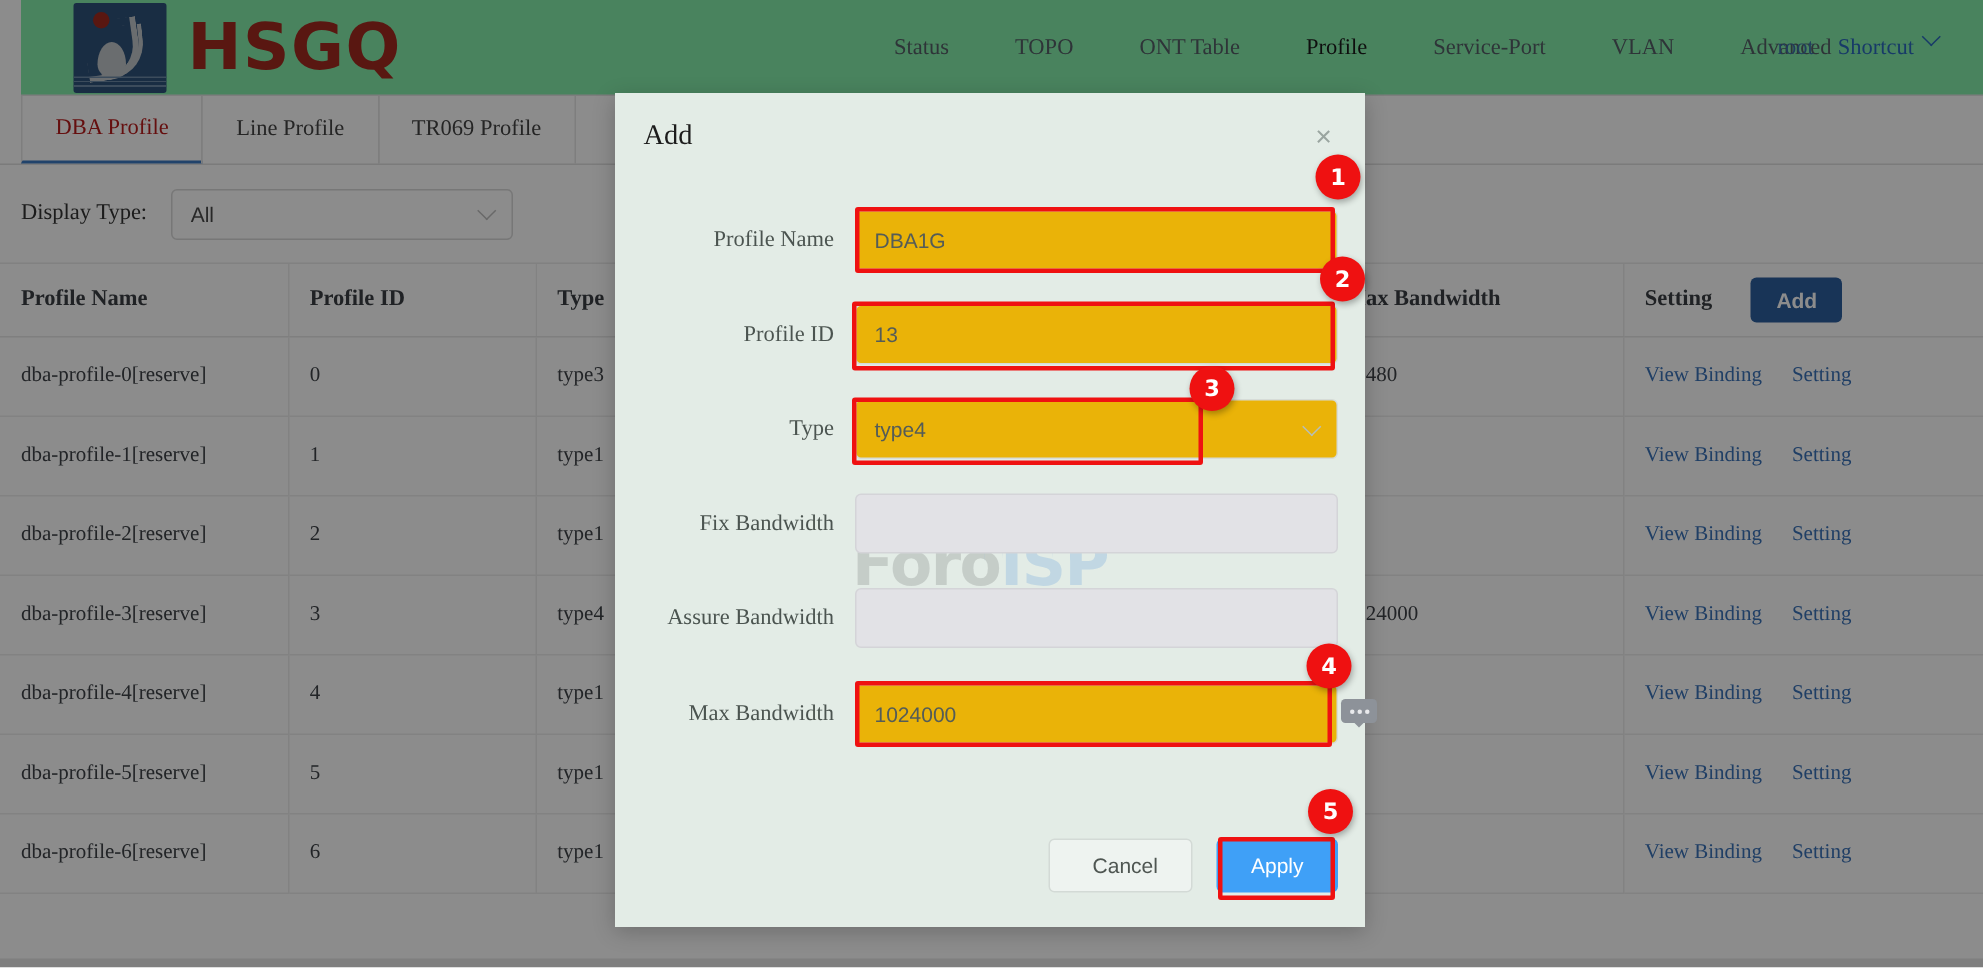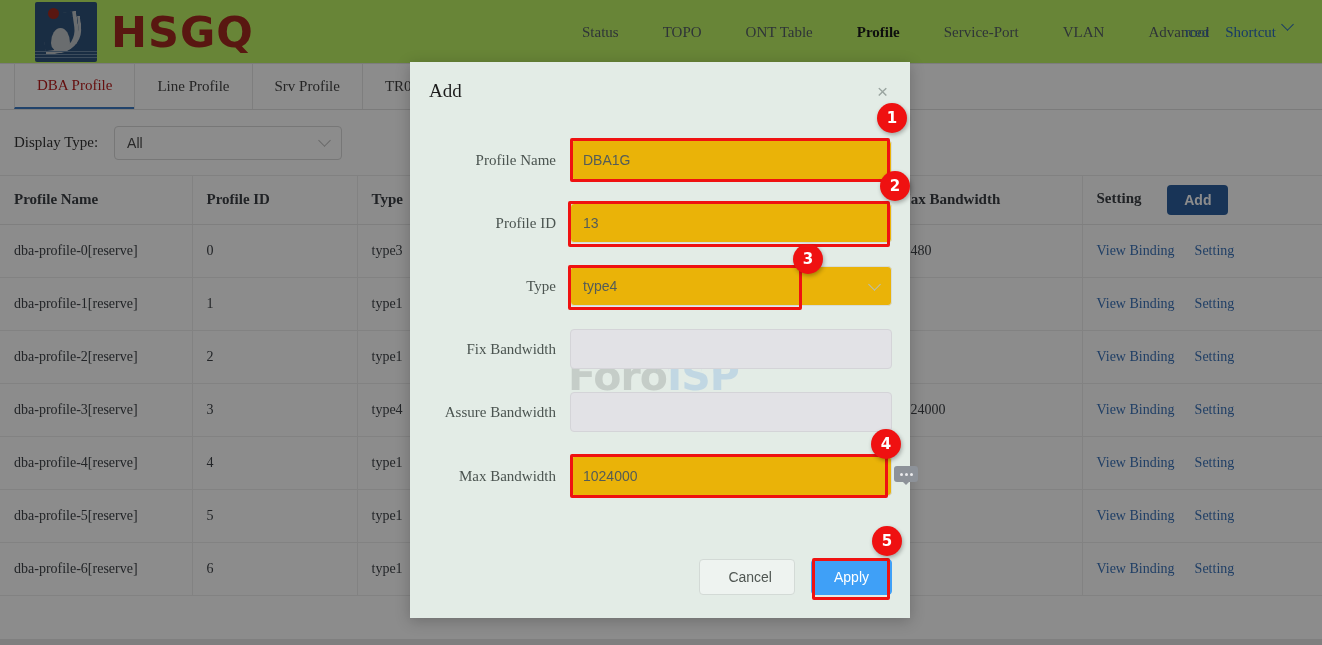--- a/index.html
+++ b/index.html
@@ -18,23 +18,23 @@
   }
   #dimmer {
     position: absolute; inset: 0;
     background: rgba(0,0,0,0.45);
     z-index: 40;
   }
 
   
   .header {
     position: relative; height: 64px;
-    background: #bef264;
+    background: #86efac;
     border-bottom: 1px solid #e3e3e3;
-    display: flex; align-items: center;
+    display: flex; align-items: center; margin-left: 14px;
   }
   .logo-wrap { display: flex; align-items: center; padding-left: 35px; }
   .logo-badge {
     width: 62px; height: 60px; background: #2e527a;
     position: relative; overflow: hidden; border-radius: 2px;
   }
   .logo-badge .dot {
     position: absolute; left: 13px; top: 6px;
     width: 11px; height: 11px; border-radius: 50%;
     background: #a32b20;
@@ -65,21 +65,21 @@
   }
   .nav {
     position: absolute; left: 560px; top: 0; height: 64px;
     display: flex; align-items: center; gap: 0;
   }
   .nav-item {
     font-family: "Liberation Serif", serif;
     font-size: 15px; color: #555f66; padding: 0 22px;
     white-space: nowrap; cursor: pointer;
   }
-  .nav-item.active { color: #1b1b1b; font-weight: bold; }
+  .nav-item.active { color: #1b1b1b; font-weight: normal; }
   .user-area {
     position: absolute; right: 30px; top: 0; height: 64px;
     display: flex; align-items: center; gap: 16px;
   }
   .user-name { font-size: 15px; color: #3b6ea8; cursor: pointer; }
   .shortcut { font-size: 15px; color: #2b6bbd; display:flex; align-items:flex-start; gap:7px; cursor: pointer;}
   .chev {
     display:inline-block; width:9px; height:9px;
     border-right:1.6px solid #2b6bbd; border-bottom:1.6px solid #2b6bbd;
     transform: rotate(45deg); margin-top:-4px;
@@ -281,21 +281,20 @@
         <span class="shortcut">
           <span>Shortcut</span>
           <span class="chev"></span>
         </span>
       </div>
     </div>
 
     <div class="tabs">
       <div class="tab active">DBA Profile</div>
       <div class="tab">Line Profile</div>
-      <div class="tab">Srv Profile</div>
       <div class="tab">TR069 Profile</div>
     </div>
 
     <div class="filterbar">
       <span class="filter-label">Display Type:</span>
       <div class="select-box">
         <span class="val">All</span>
         <span class="sel-chev"></span>
       </div>
     </div>

